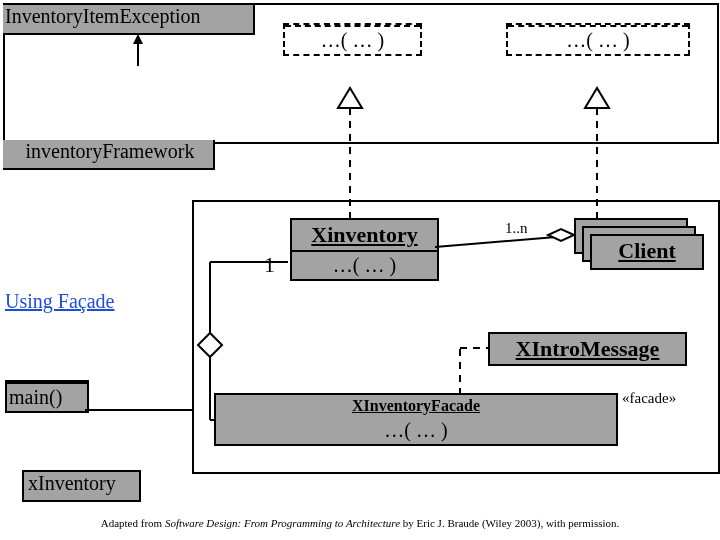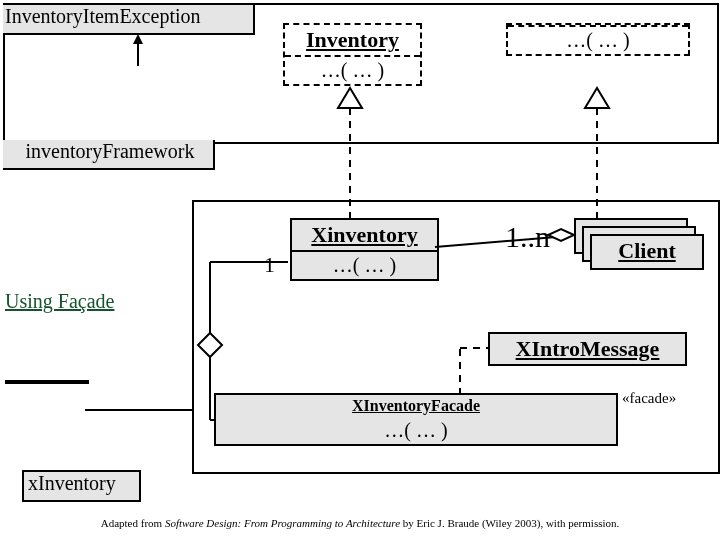--- a/index.html
+++ b/index.html
@@ -8,21 +8,21 @@
     font-family: "Times New Roman", Times, serif;
     background: #fff;
     width: 720px;
     height: 540px;
     position: relative;
     overflow: hidden;
   }
   .box {
     position: absolute;
     border: 2px solid #000;
-    background: #e5e5e5;
+    background: #a3a3a3;
     text-align: center;
   }
   .dashed-box {
     position: absolute;
     border: 2px dashed #000;
     background: #fff;
     text-align: center;
   }
   .big-box {
     position: absolute;
@@ -35,21 +35,21 @@
     padding: 2px 5px;
   }
   .method {
     font-size: 20px;
     padding: 2px 5px;
   }
   .small {
     font-size: 20px;
   }
   a.link {
-    color: #14532d;
+    color: #1d4ed8;
     text-decoration: underline;
     font-size: 20px;
   }
   svg.overlay {
     position: absolute;
     left: 0;
     top: 0;
     width: 720px;
     height: 540px;
     pointer-events: none;
@@ -65,21 +65,20 @@
 </head>
 <body>
 
 <div class="big-box" style="left:3px; top:3px; width:712px; height:137px;"></div>
 
 <div class="box" style="left:3px; top:5px; width:250px; height:28px; border-top:none; border-left:none;">
   <div class="small" style="text-align:left; padding-left:2px;">InventoryItemException</div>
 </div>
 
 <div class="dashed-box" style="left:283px; top:23px; width:135px;">
-  <div class="label-top">Inventory</div>
   <div class="method" style="border-top:2px dashed #000;">…( … )</div>
 </div>
 
 <div class="dashed-box" style="left:506px; top:23px; width:180px;">
   <div class="method" style="border-top:2px dashed #000;">…( … )</div>
 </div>
 
 <div class="box" style="left:3px; top:140px; width:210px; height:28px; border-top:none; border-left:none;">
   <div class="small" style="text-align:center; padding-left:4px;">inventoryFramework</div>
 </div>
@@ -91,34 +90,35 @@
   <div class="method" style="border-top:2px solid #000;">…( … )</div>
 </div>
 
 <div class="box" style="left:574px; top:218px; width:110px; height:32px;"></div>
 <div class="box" style="left:582px; top:226px; width:110px; height:32px;"></div>
 <div class="box" style="left:590px; top:234px; width:110px; height:32px;">
   <div class="label-top" style="font-size:22px;">Client</div>
 </div>
 
 <div style="position:absolute; left:264px; top:252px; font-size:22px;">1</div>
-<div style="position:absolute; left:505px; top:220px; font-size:30px;">1..n</div>
+<div style="position:absolute; left:505px; top:220px; font-size:15px;">1..n</div>
 
 <div class="box" style="left:488px; top:332px; width:195px; height:30px;">
   <div class="label-top" style="font-size:22px;">XIntroMessage</div>
 </div>
 
 <div class="box" style="left:214px; top:393px; width:400px;">
   <div class="label-top" style="font-size:16px;">XInventoryFacade</div>
   <div class="method">…( … )</div>
 </div>
 
 <div style="position:absolute; left:622px; top:390px; font-size:15px;">«facade»</div>
 
 <div class="box" style="left:5px; top:380px; width:80px;">
+  <div class="method" style="border-top:2px solid #000; text-align:left; padding-left:2px;">main()</div>
 </div>
 
 <div class="box" style="left:22px; top:470px; width:115px; height:28px;">
   <div class="small" style="text-align:left; padding-left:4px;">xInventory</div>
 </div>
 
 <a href="#" class="link" style="position:absolute; left:5px; top:290px;">Using Façade</a>
 
 <div class="credit">
   <span>Adapted from </span><i>Software Design: From Programming to Architecture</i><span> by Eric J. Braude (Wiley 2003), with permission.</span>

